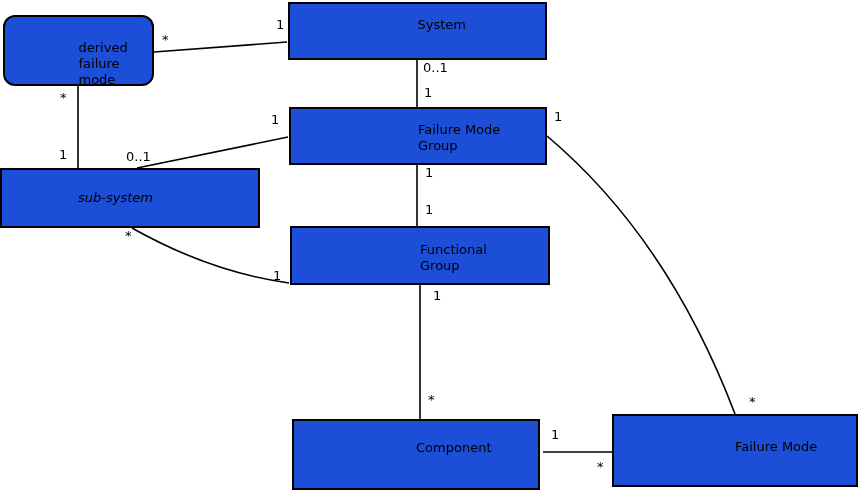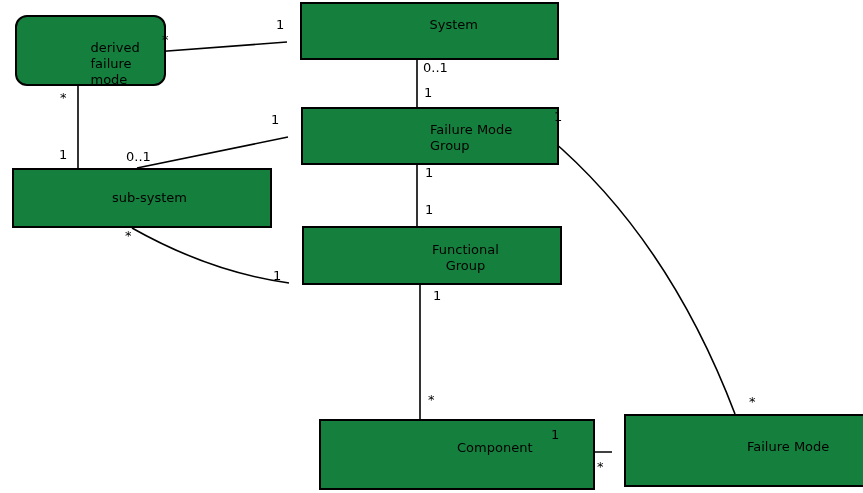--- a/index.html
+++ b/index.html
@@ -18,22 +18,21 @@
     width: 863px; height: 493px;
   }
   svg.connectors line, svg.connectors path {
     stroke: #000000;
     stroke-width: 1.6;
     fill: none;
   }
   .entity {
     position: absolute;
     border: 2px solid #000000;
-    background: #15803d;
-    margin-left: 12px;
+    background: #1d4ed8;
   }
   .entity-label {
     position: absolute;
     font-size: 13px;
     line-height: 16px;
     white-space: nowrap;
     color: #000000;
   }
   .mult {
     position: absolute;
@@ -75,33 +74,33 @@
   </div>
 
   <div class="entity" style="left:289px; top:107px; width:258px; height:58px;">
     <div class="entity-label" style="left:50%; top:13px;">
       <div>Failure Mode</div>
       <div>Group</div>
     </div>
   </div>
 
   <div class="entity" style="left:0px; top:168px; width:260px; height:60px;">
-    <div class="entity-label" style="left:98px; top:20px;">
+    <div class="entity-label" style="left:76px; top:20px;font-style:italic;">
       <div>sub-system</div>
     </div>
   </div>
 
-  <div class="entity" style="left:290px; top:226px; width:260px; height:59px;text-align:center;">
+  <div class="entity" style="left:290px; top:226px; width:260px; height:59px;">
     <div class="entity-label" style="left:50%; top:14px;">
       <div>Functional</div>
       <div>Group</div>
     </div>
   </div>
 
-  <div class="entity" style="left:307px; top:419px; width:276px; height:71px;">
+  <div class="entity" style="left:292px; top:419px; width:248px; height:71px;">
     <div class="entity-label" style="left:50%; top:19px;">
       <div>Component</div>
     </div>
   </div>
 
   <div class="entity" style="left:612px; top:414px; width:246px; height:73px;">
     <div class="entity-label" style="left:50%; top:23px;">
       <div>Failure Mode</div>
     </div>
   </div>

